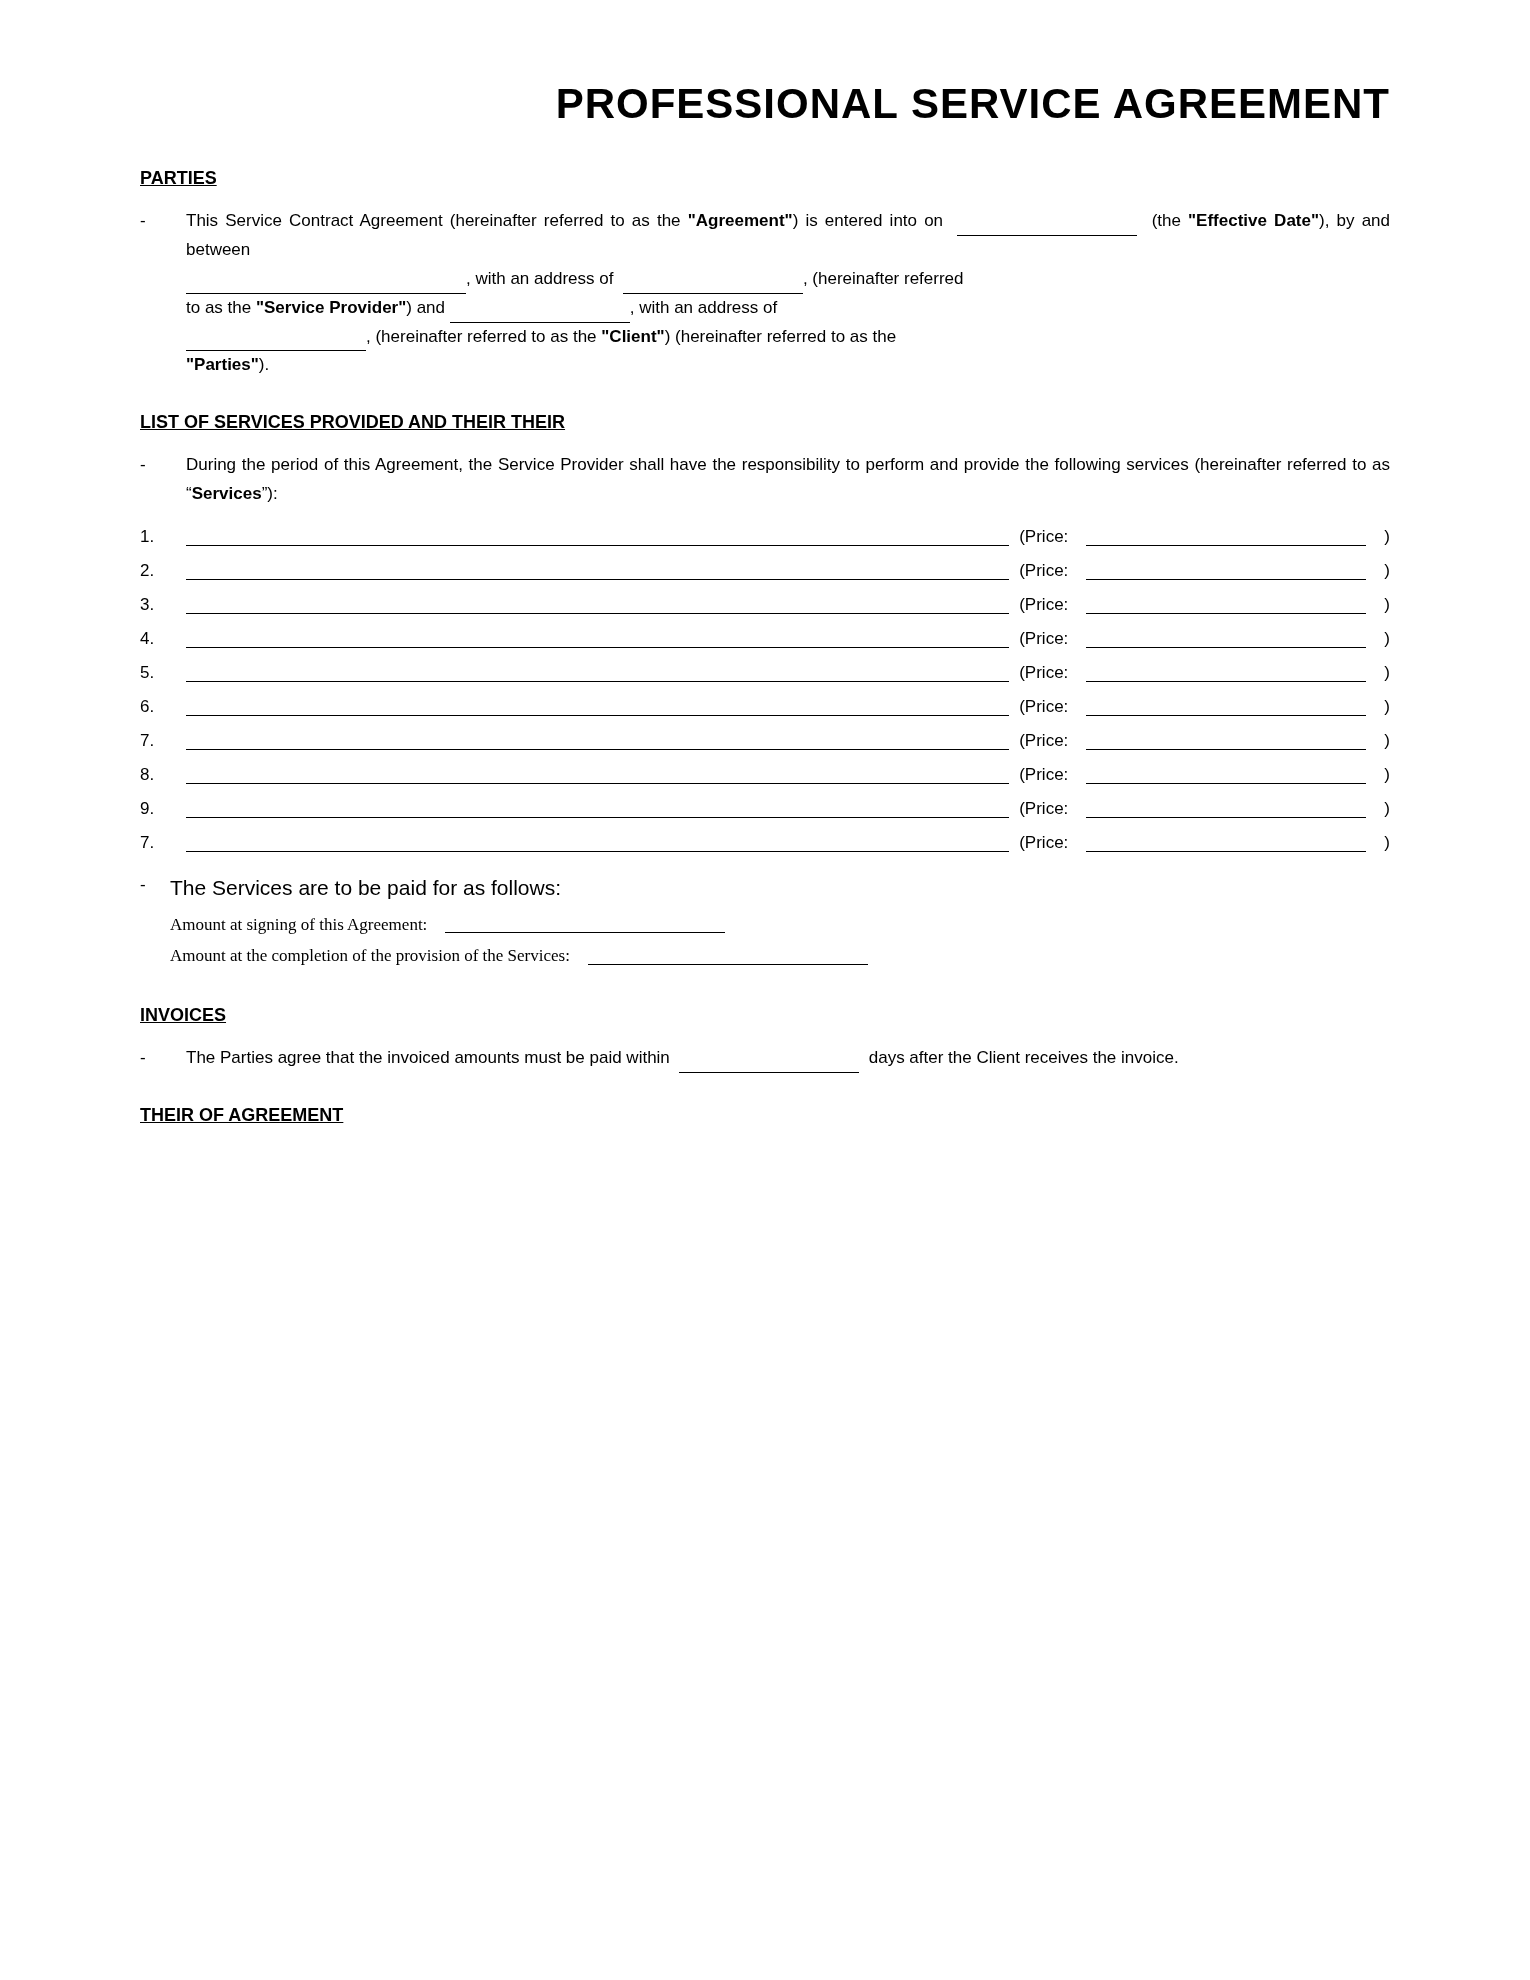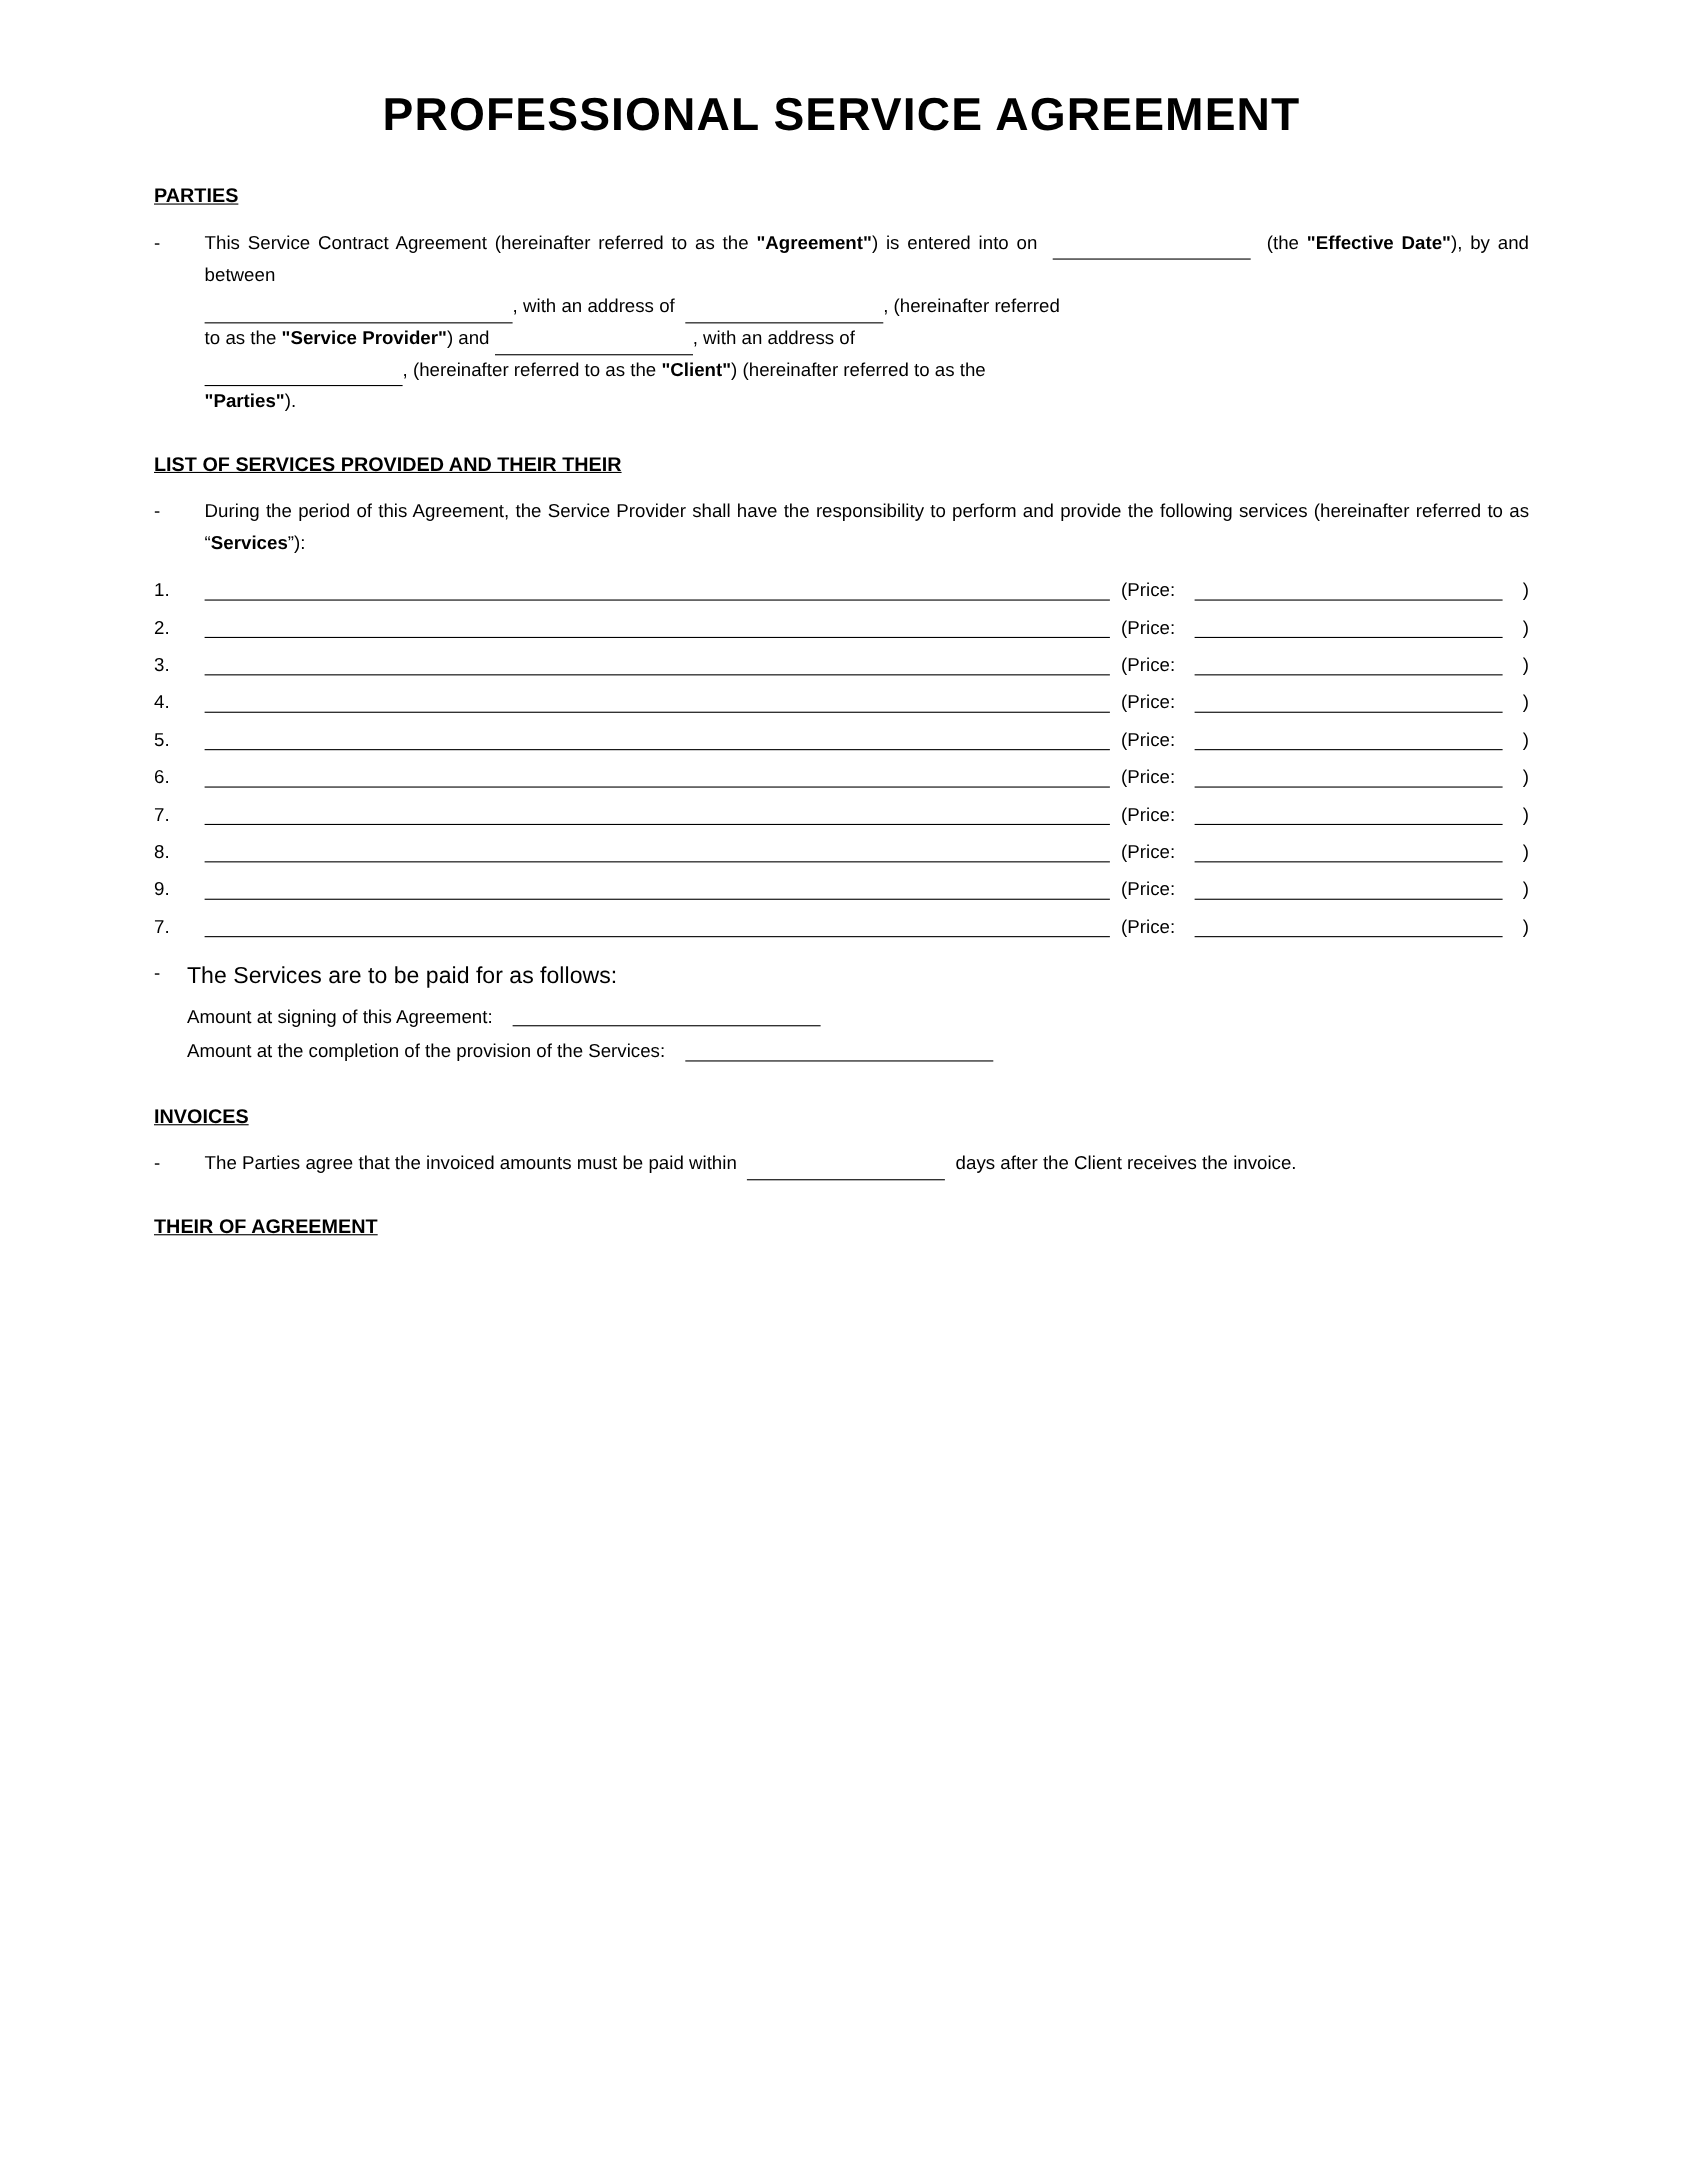--- a/index.html
+++ b/index.html
@@ -13,21 +13,21 @@
       font-family: 'Courier New', Courier, monospace;
       color: #000000;
       width: 1530px;
       min-height: 1980px;
       padding: 80px 140px;
     }
 
     .page-title {
       font-size: 42px;
       font-weight: bold;
-      text-align: center;
+      text-align: right;
       margin-bottom: 40px;
       font-family: Arial, sans-serif;
       letter-spacing: 1px;
     }
 
     .section-heading {
       font-size: 18px;
       font-weight: bold;
       text-decoration: underline;
       margin-bottom: 18px;
@@ -112,20 +112,21 @@
       border-bottom: 1px solid #000;
       width: 280px;
       height: 18px;
     }
 
     .payment-line {
       display: flex;
       align-items: center;
       gap: 18px;
       margin-bottom: 4px;
+      font-family: Liberation Serif, serif;
     }
 
     .payment-field {
       display: inline-block;
       border-bottom: 1px solid #000;
       min-width: 280px;
       height: 18px;
     }
 
     .bold {

